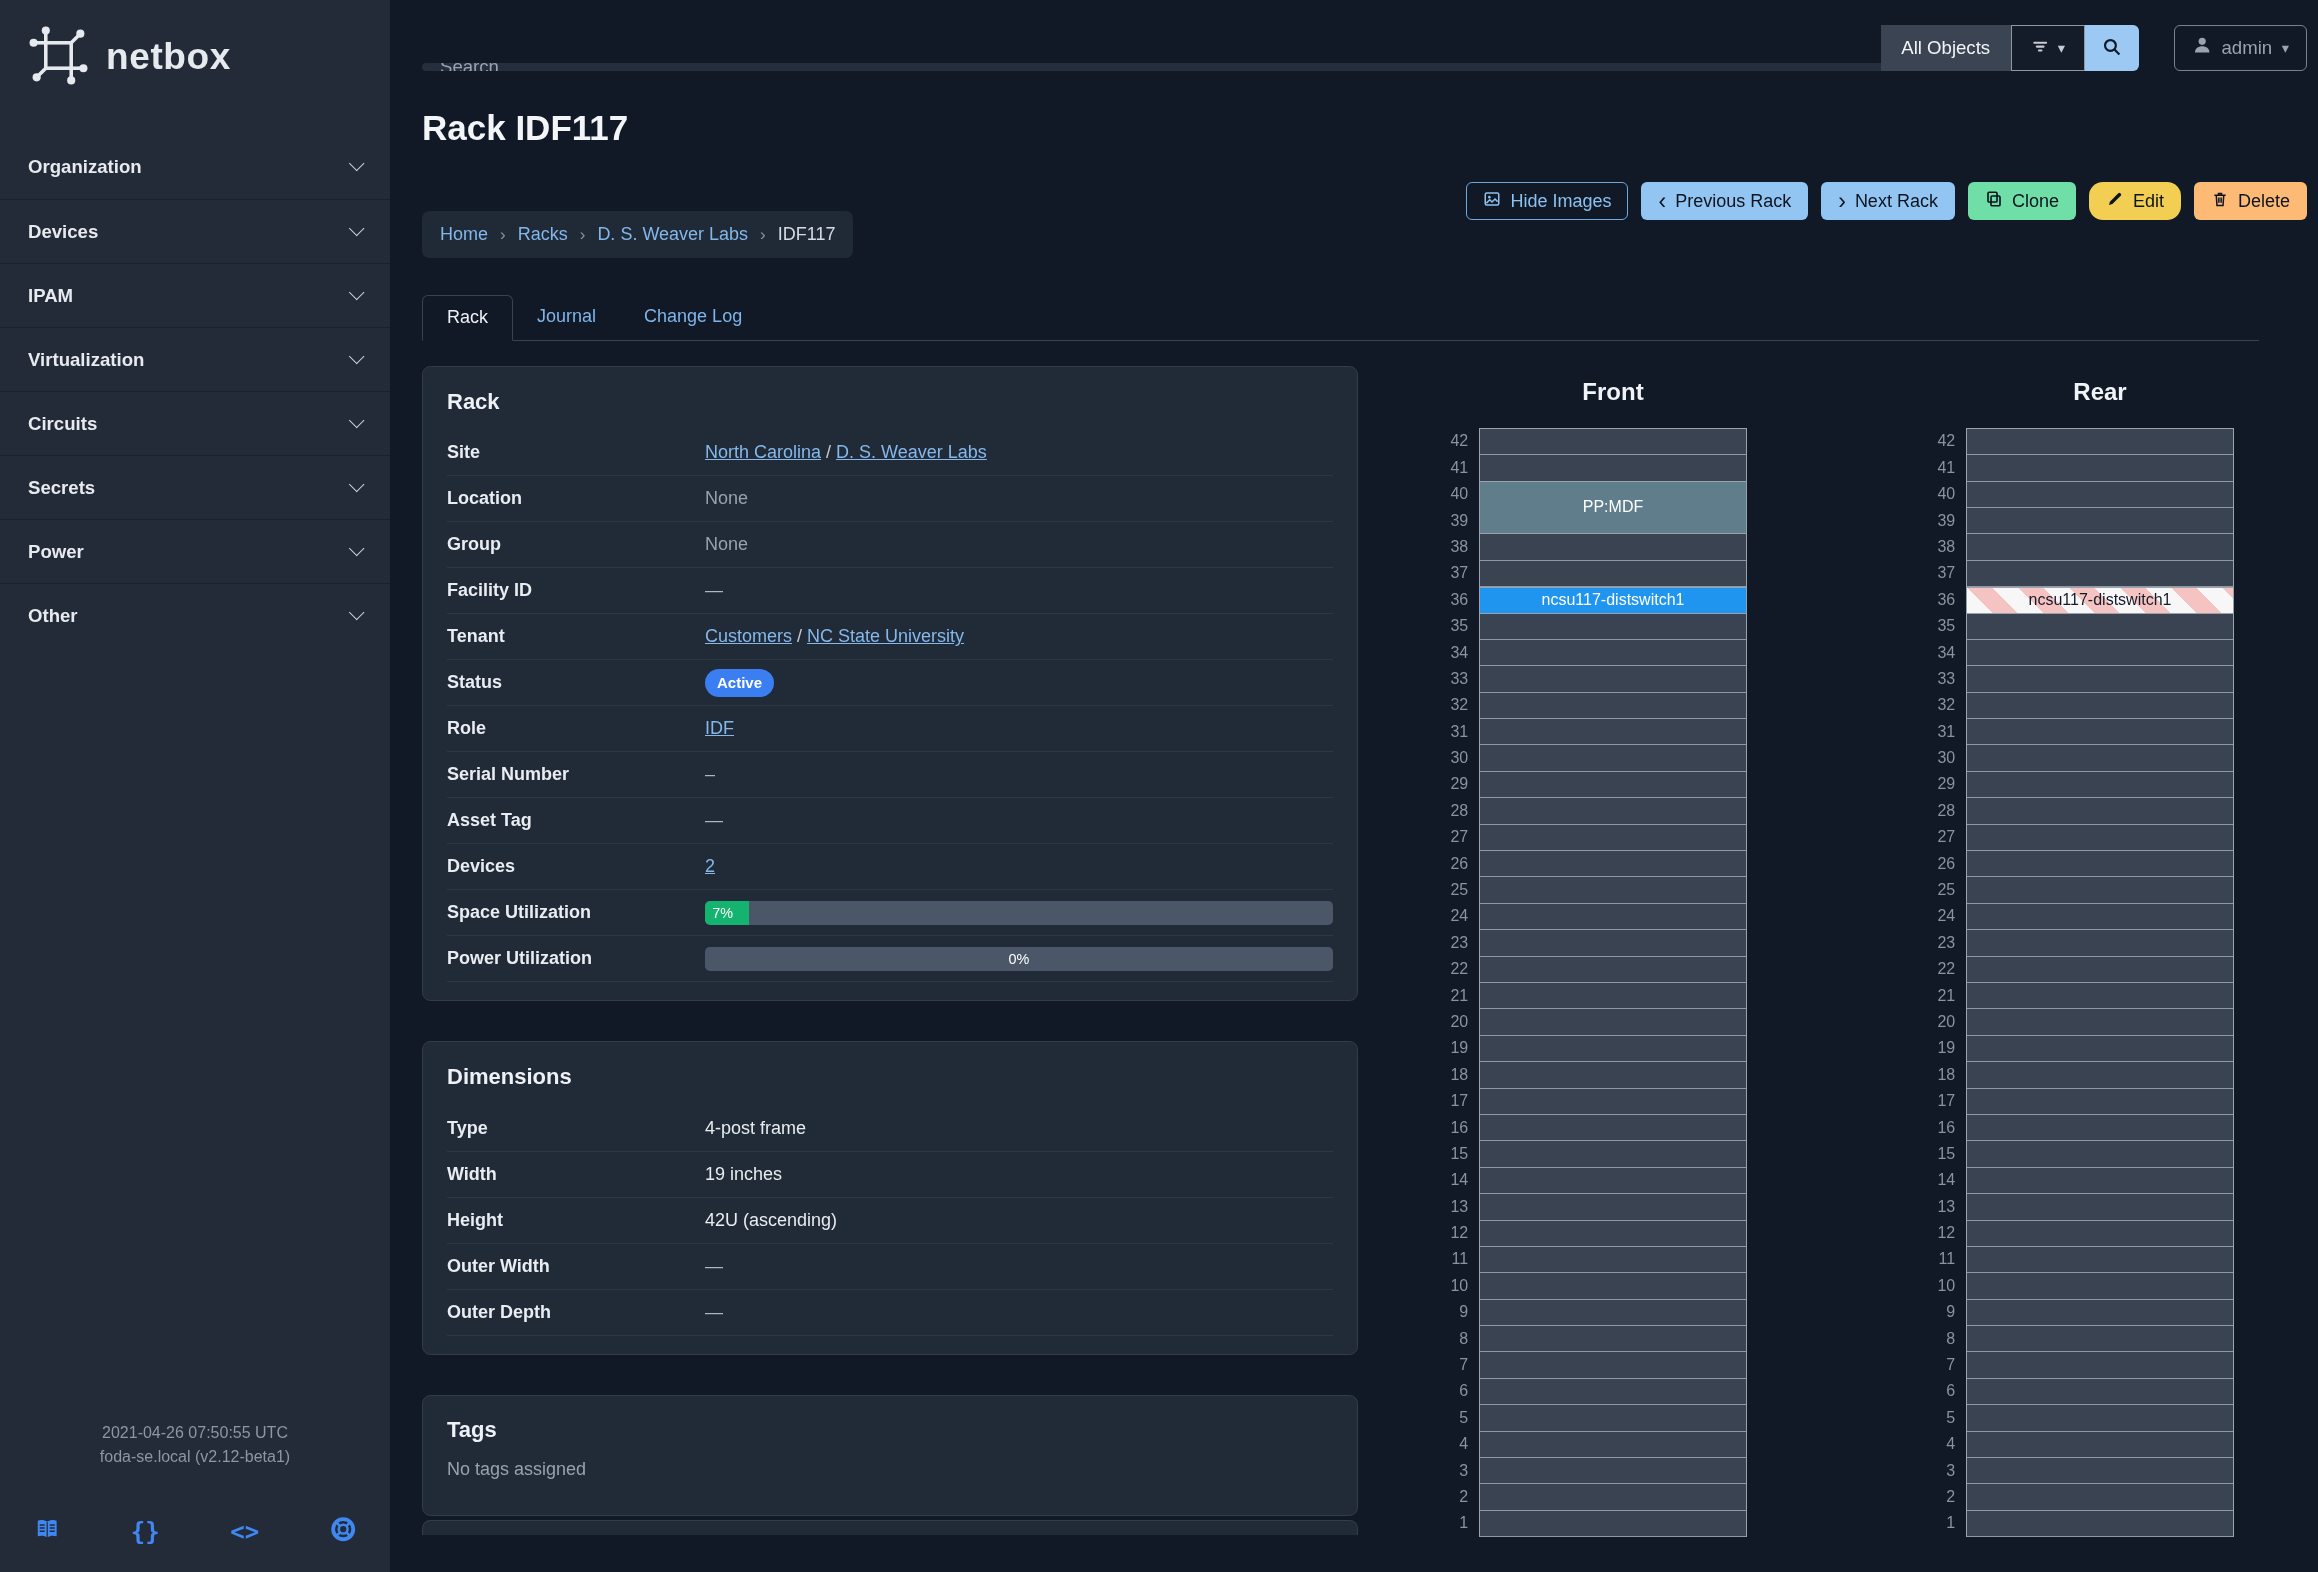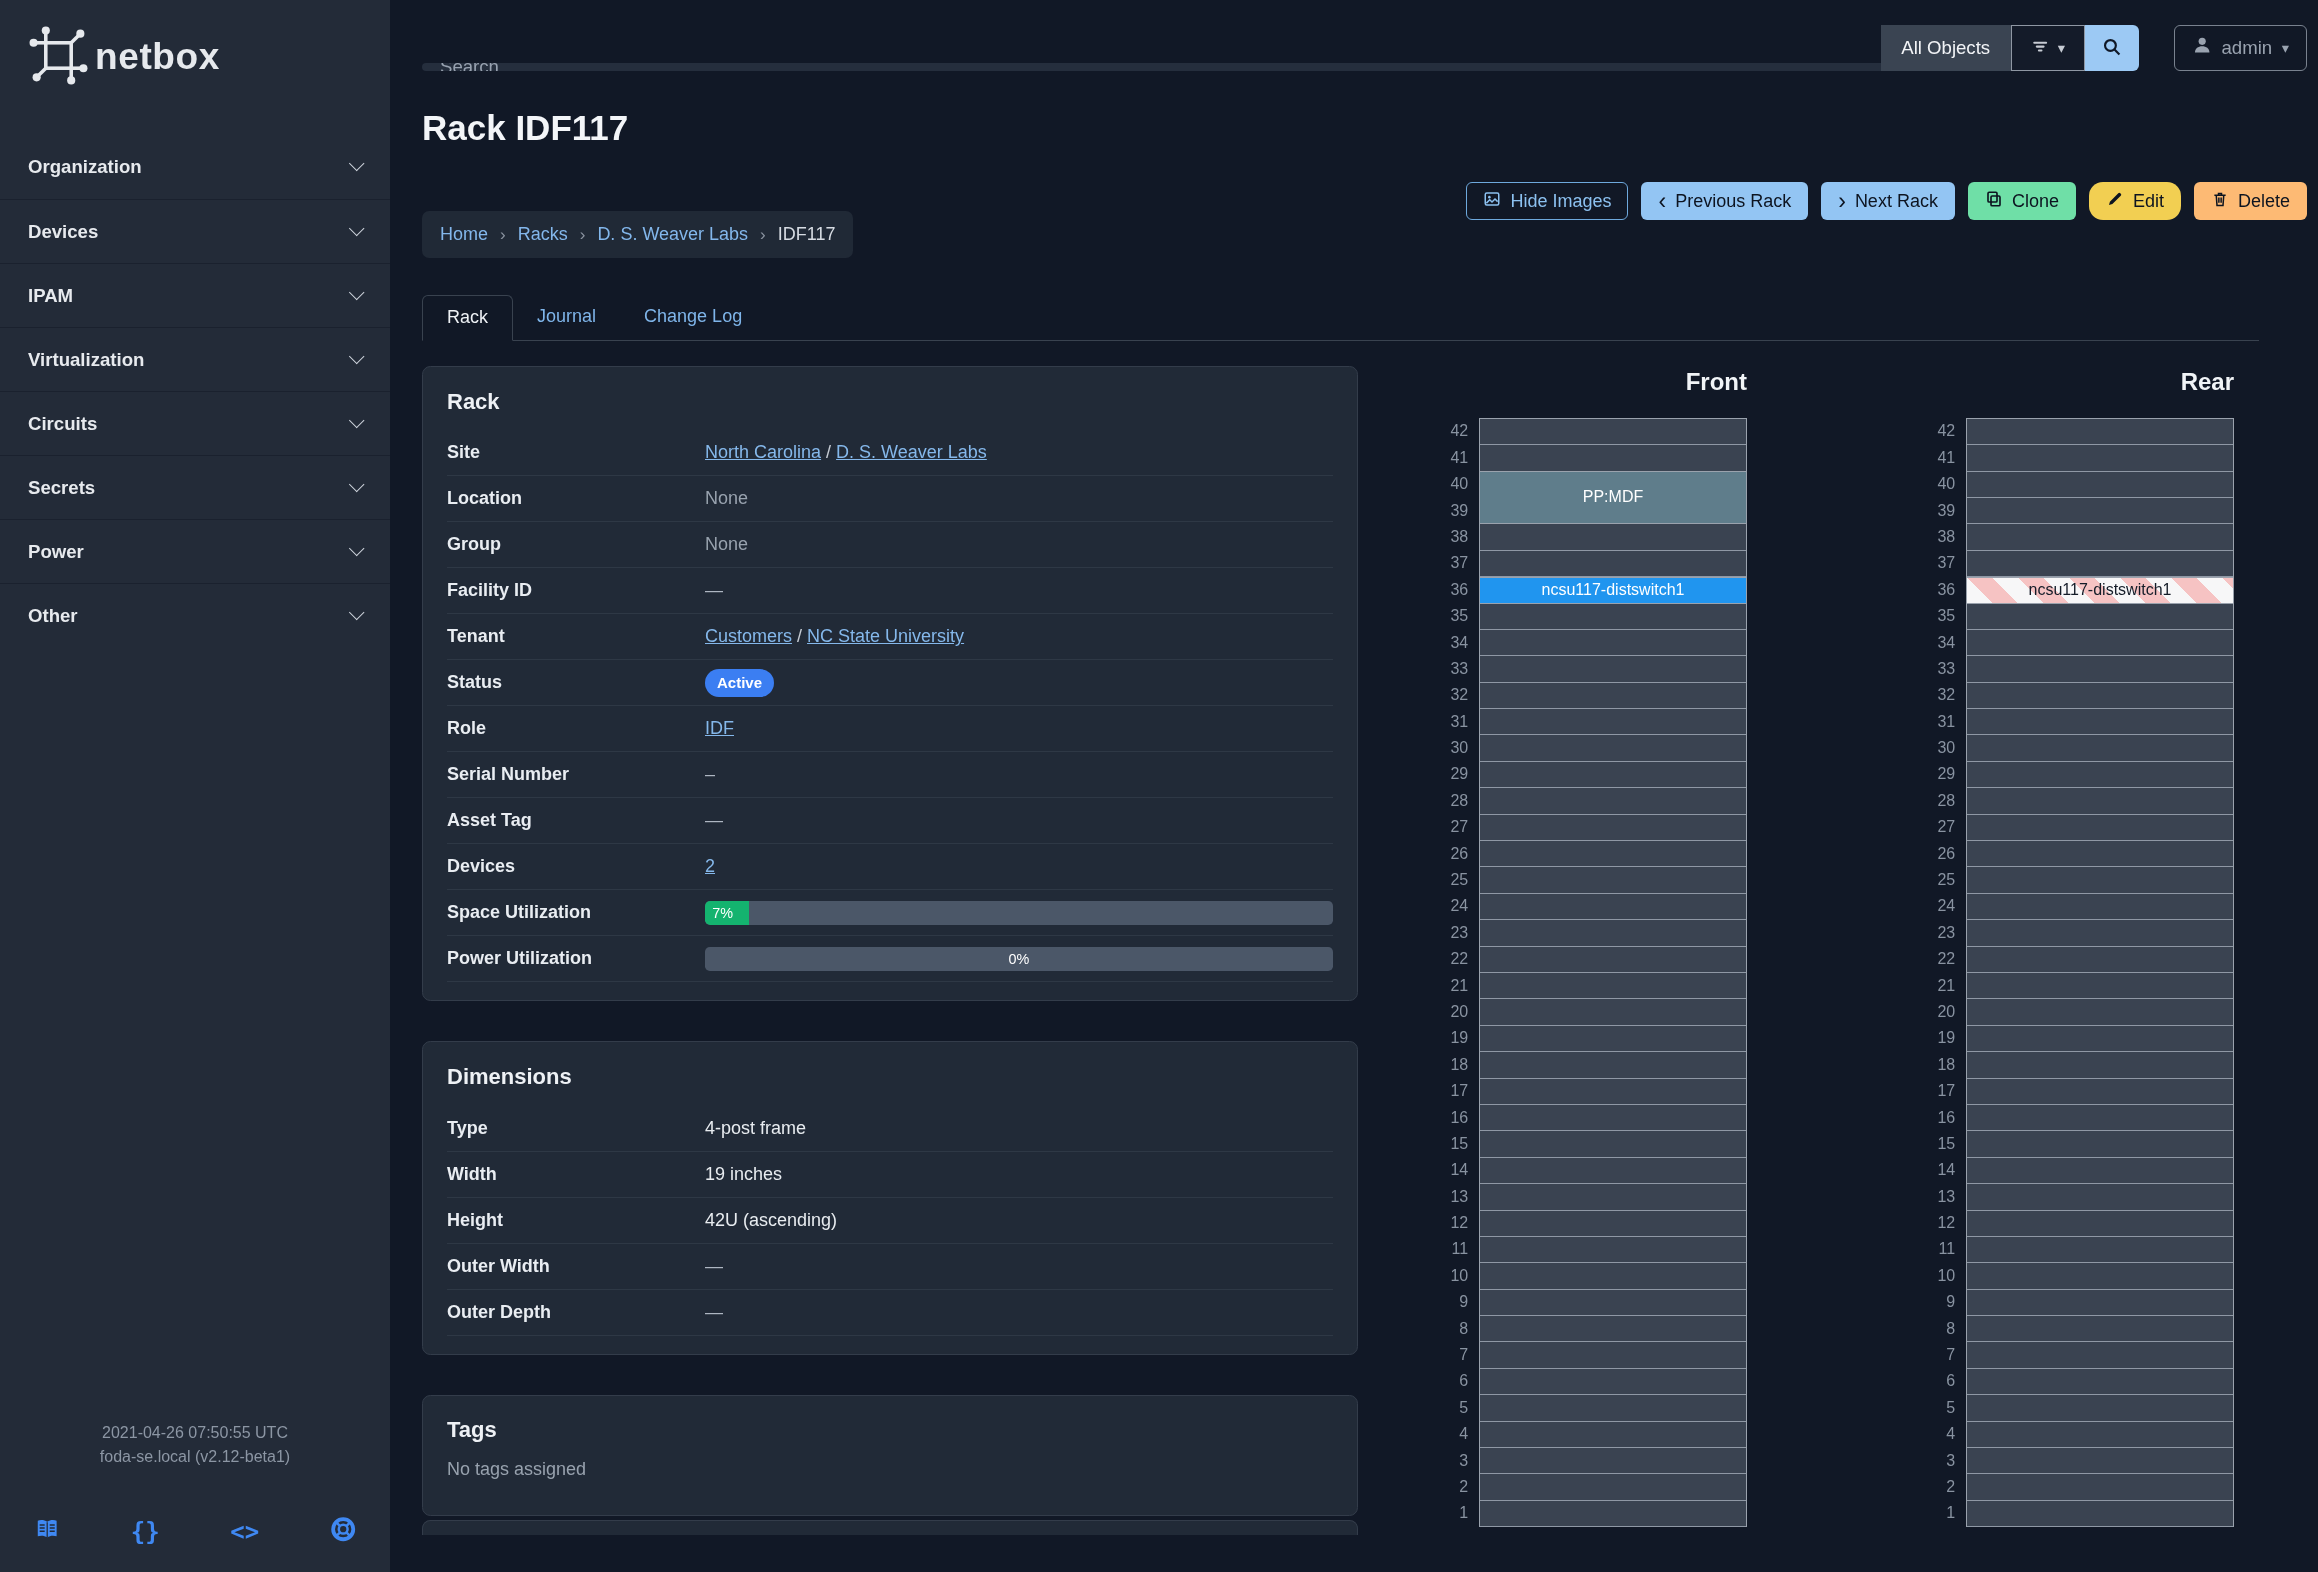--- a/index.html
+++ b/index.html
@@ -6,21 +6,21 @@
   html { background: #111826; }
   body {
     width: 2319px; height: 1572px; overflow: hidden;
     display: flex;
     background: #111826;
     font-family: "Liberation Sans", sans-serif;
     color: #e8ecf0;
   }
   
   .sidebar { width: 390px; min-width: 390px; height: 1572px; background: #232b38; display: flex; flex-direction: column; }
-  .logo { display: flex; align-items: center; gap: 6px; padding: 25px 0 0 28px; cursor: pointer; }
+  .logo { display: flex; align-items: center; gap: 17px; padding: 25px 0 0 28px; cursor: pointer; }
   .logo svg { width: 61px; height: 61px; }
   .logo-text { font-size: 37px; font-weight: 600; letter-spacing: 0.6px; color: #e6e9ed; }
   .nav { margin-top: 47px; }
   .nav-item { height: 64px; display: flex; align-items: center; justify-content: space-between; padding: 0 28px; font-size: 18.6px; font-weight: 700; color: #e7eaee; cursor: pointer; }
   .nav-item + .nav-item { border-top: 0.6px solid #1a212e; }
   .chev { width: 11.4px; height: 11.4px; border-right: 1.8px solid #ccd2da; border-bottom: 1.8px solid #ccd2da; transform: rotate(45deg); margin-top: -6px; }
   .side-footer { margin-top: auto; padding-bottom: 20.4px; text-align: center; color: #8c96a4; font-size: 16px; }
   .side-footer .line { line-height: 1.5; }
   .icon-row { display: flex; justify-content: space-between; align-items: center; padding: 47px 34px 4.8px; color: #3f88f2; }
   .icon-row svg { width: 26.4px; height: 26.4px; }
@@ -72,21 +72,21 @@
   .badge { display: inline-block; background: #3b7ef2; color: #fff; font-size: 15px; font-weight: 700; padding: 5.4px 12px; border-radius: 14.4px; }
   .pbar { height: 24px; background: #4b5768; border-radius: 4.8px; position: relative; font-size: 14.4px; color: #fff; overflow: hidden; display: flex; align-items: center; }
   .pfill { height: 100%; background: #14b36f; display: flex; align-items: center; padding: 0 7.2px; border-radius: 4.8px 0 0 4.8px; }
   .pcenter { position: absolute; width: 100%; text-align: center; }
   .tags-empty { font-size: 18px; color: #98a2ae; margin: 4.8px 0 17px; }
   .panel-sliver { height: 15.6px; border-radius: 8.4px 8.4px 0 0; border-bottom: none; margin-bottom: 0; padding: 0; }
   .tags-panel { margin-bottom: 4px; }
   
   .elev { margin-left: 77px; flex: none; }
   .elev.rear { margin-left: 175px; }
-  .elev-title { width: 268px; margin-left: 44px; margin-top: 2px; margin-bottom: 21.6px; text-align: right; font-size: 24px; font-weight: 700; color: #f1f4f7; }
+  .elev-title { width: 268px; margin-left: 44px; margin-top: 12px; margin-bottom: 21.6px; text-align: center; font-size: 24px; font-weight: 700; color: #f1f4f7; }
   .elev-body { display: flex; }
   .elev-nums { width: 44px; padding-top: 0.6px; }
   .num { height: 26.4px; line-height: 26.4px; text-align: right; padding-right: 10.8px; font-size: 16px; color: #8993a1; }
   .elev-rack { width: 268px; height: 1109px; position: relative; background: #3a4351; border: 0.6px solid #9aa2ad; }
   .ucell { height: 26.4px; border-bottom: 0.6px solid #8f98a5; }
   .ucell:last-child { border-bottom: none; }
   .dev { position: absolute; left: -0.6px; right: -0.6px; border: 0.6px solid #9aa2ad; display: flex; align-items: center; justify-content: center; font-size: 16px; cursor: pointer; }
   .dev-teal { background: #5f7d8b; color: #fff; }
   .dev-blue { background: #2095ef; color: #fff; }
   .dev-striped { background: repeating-linear-gradient(45deg, #f7f7f8 0 18px, #f6c3c3 18px 36px); color: #141c28; }

